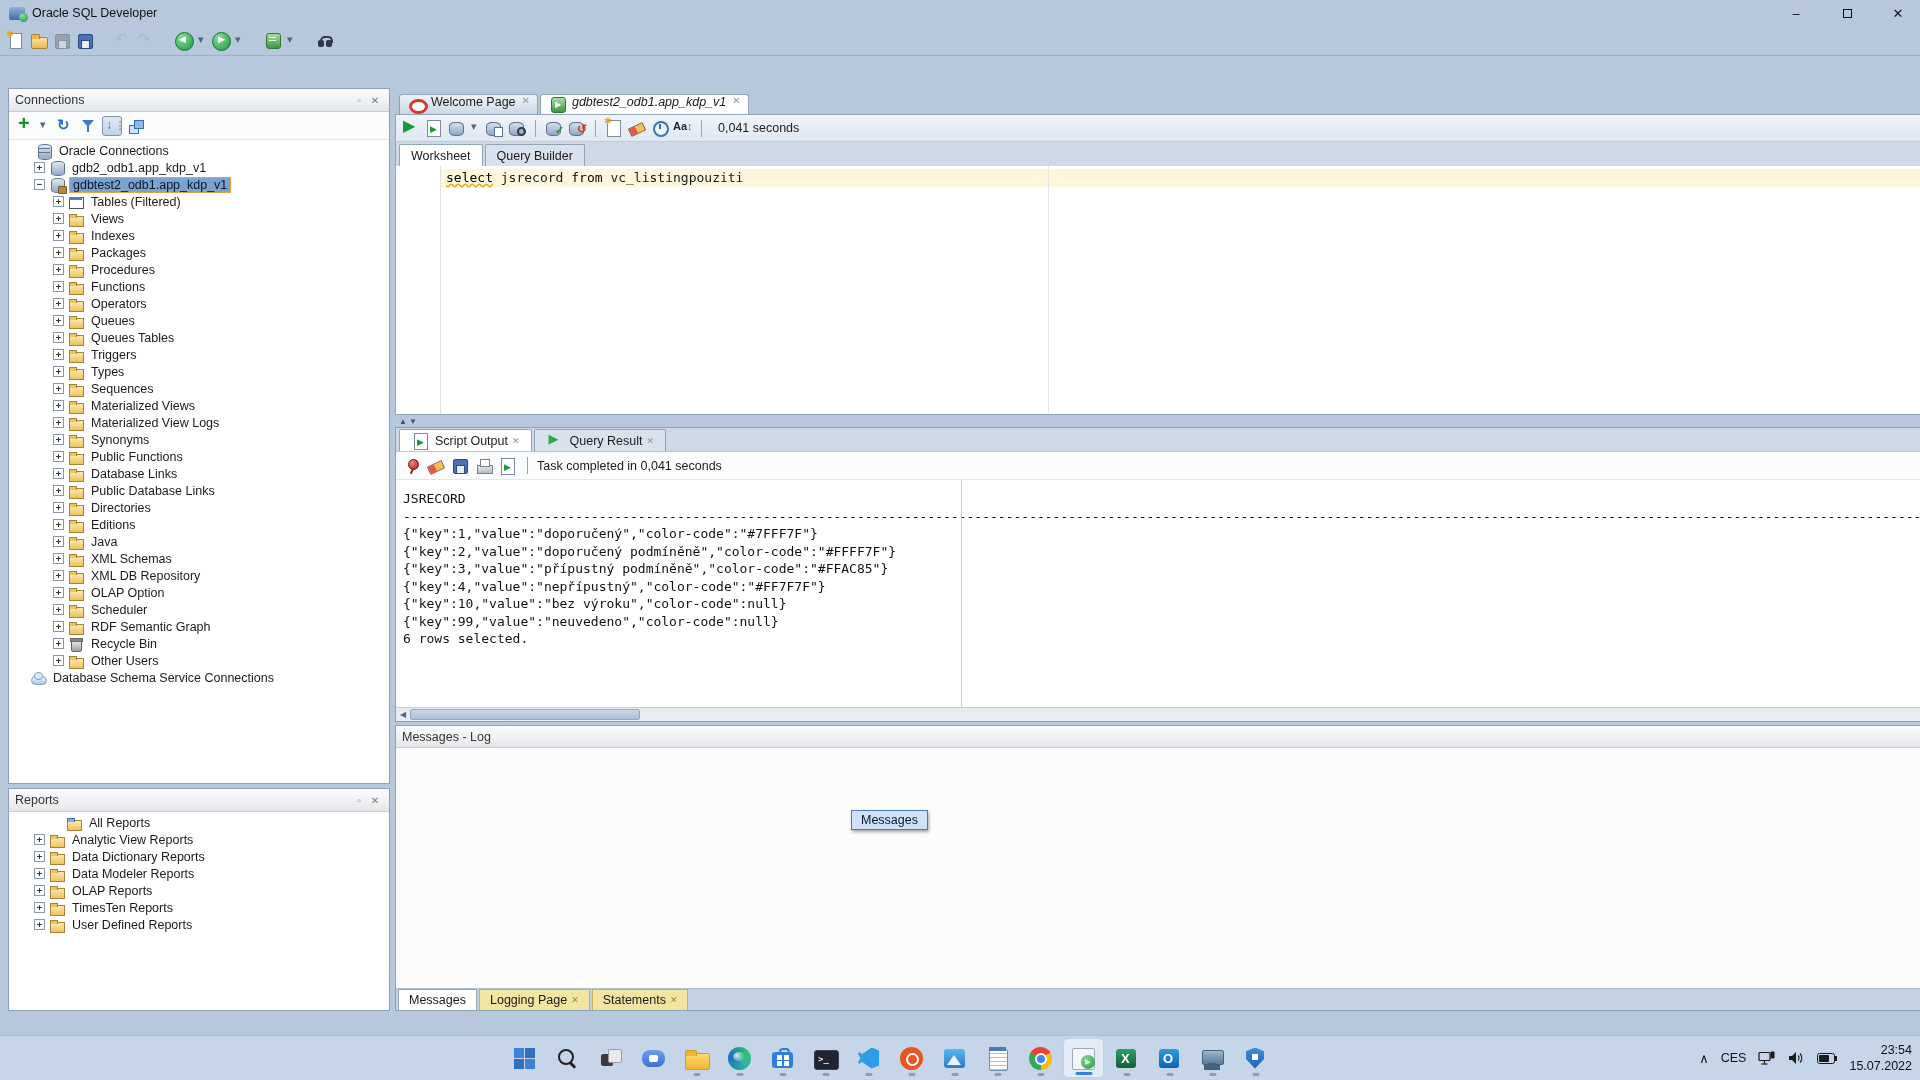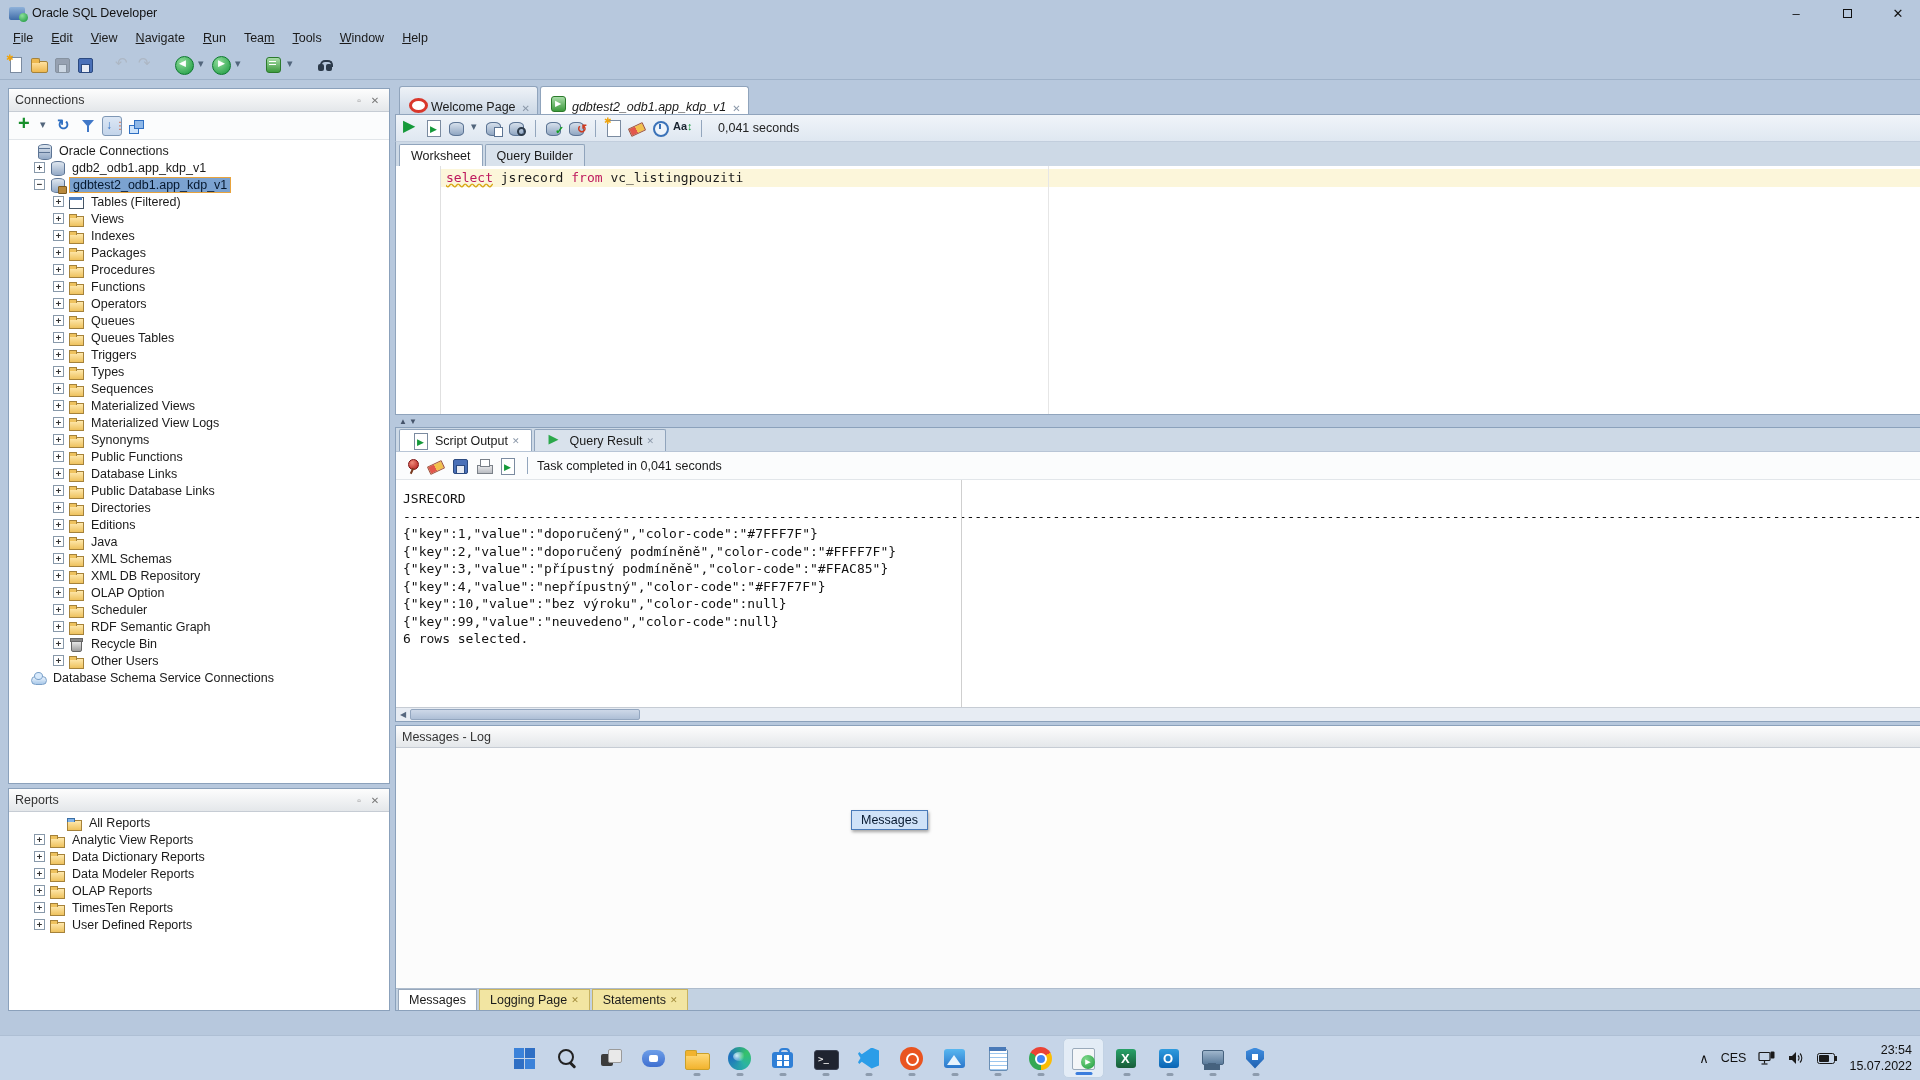--- a/index.html
+++ b/index.html
@@ -101,34 +101,34 @@
 .ti-db-conn::after{left:9px;top:9px;width:7px;height:6px;background:#b9893d;border:1px solid #7a5a20;border-radius:1px}
 .ti-db-stack::before{left:2px;top:1px;width:12px;height:14px;background:linear-gradient(#dfe7f0,#93a9c6);border:1px solid #5c7494;border-radius:6px/3px}
 .ti-db-stack::after{left:2px;top:5px;width:12px;height:1px;background:#5c7494;box-shadow:0 4px 0 #5c7494}
 .ti-cloud::before{left:1px;top:6px;width:14px;height:7px;background:linear-gradient(#eef6ff,#a8c8e8);border:1px solid #7aa0c8;border-radius:6px}
 .ti-cloud::after{left:4px;top:2px;width:7px;height:6px;background:#d8eafc;border:1px solid #7aa0c8;border-radius:50%}
 .ti-trash::before{left:3px;top:4px;width:9px;height:10px;background:linear-gradient(#eee,#9d9d9d);border:1px solid #666;border-radius:0 0 2px 2px}
 .ti-trash::after{left:2px;top:2px;width:11px;height:2px;background:#888;border:1px solid #666}
 
 
 .doctabs{height:26px;flex:none;display:flex;align-items:flex-end;gap:2px;padding-left:4px;background:#b7c8dd}
-.dtab{height:28px;display:flex;align-items:flex-end;gap:4px;padding:0 7px;border:1px solid #90a4bc;border-bottom:none;border-radius:3px 3px 0 0;background:linear-gradient(#eef2f7,#ccd8e6);font-size:12.5px}
+.dtab{height:20px;display:flex;align-items:flex-start;gap:4px;padding:0 7px;border:1px solid #90a4bc;border-bottom:none;border-radius:3px 3px 0 0;background:linear-gradient(#eef2f7,#ccd8e6);font-size:12.5px}
 .dtab.active{background:#fff}
 .dtab .lbl.it{font-style:italic}
 .dtab .x{color:#8a97a8;font-size:10px;margin-left:2px}
 .wstoolbar{height:28px;flex:none;display:flex;align-items:center;gap:3px;padding-left:5px;background:linear-gradient(#f0f4f9,#dfe7f1);border:1px solid #90a4bc;border-bottom:1px solid #c2cedd}
 .elapsed{margin-left:8px;color:#222}
 .wsubtabs{height:24px;flex:none;display:flex;align-items:flex-end;gap:2px;padding-left:3px;background:#cdd9e6;border-left:1px solid #90a4bc;border-right:1px solid #90a4bc}
 .wtab{height:22px;display:flex;align-items:center;padding:0 11px;border:1px solid #90a4bc;border-bottom:none;border-radius:2px 2px 0 0;background:#d9e2ec;font-size:12.5px}
 .wtab.active{background:#fff}
 .editor{flex:none;height:249px;background:#fff;border:1px solid #90a4bc;border-top:none;position:relative;display:flex;font:13px/18px "DejaVu Sans Mono",monospace}
 .gutter{width:45px;flex:none;border-right:1px solid #e0e0e0}
 .codearea{flex:1;position:relative;padding-top:3px}
 .curline{height:18px;background:#fcf6da;display:flex;align-items:center;padding-left:5px;white-space:pre}
-.kw{color:#be185d}
+.kw{color:#000000}
 .sqg{text-decoration:underline;text-decoration-style:wavy;text-decoration-color:#d7a512}
 .pml{position:absolute;left:607px;top:0;bottom:0;width:1px;background:#e6e6e6}
 .splitter{height:12px;flex:none;display:flex;align-items:center;gap:2px;padding-left:4px;color:#44536a;font-size:8px}
 
 
 .sopanel{height:295px;flex:none;background:#fff;border:1px solid #8ba1bb;display:flex;flex-direction:column;overflow:hidden}
 .sotabs{height:24px;flex:none;display:flex;align-items:flex-end;gap:2px;padding-left:3px;background:#cdd9e6;border-bottom:1px solid #b8c5d6}
 .socontent{flex:1;position:relative;overflow:hidden;font:13px/17.5px "DejaVu Sans Mono",monospace;color:#111;padding:10px 0 0 7px}
 .socontent .ln{white-space:pre;overflow:hidden}
 .sodiv{position:absolute;left:565px;top:0;bottom:0;width:1px;background:#cfcfcf}
@@ -200,31 +200,20 @@
   <div class="titlebar">
     <span class="appico"></span>
     <span class="title">Oracle SQL Developer</span>
     <span class="sp"></span>
     <div class="wbtn">–</div>
     <div class="wbtn">
         <span class="maxsq"></span>
       </div>
     <div class="wbtn">✕</div>
   </div>
-  <div class="menubar" id="menubar">
-      <div class="menu-item"><u>F</u>ile</div>
-      <div class="menu-item"><u>E</u>dit</div>
-      <div class="menu-item"><u>V</u>iew</div>
-      <div class="menu-item"><u>N</u>avigate</div>
-      <div class="menu-item"><u>R</u>un</div>
-      <div class="menu-item">Tea<u>m</u></div>
-      <div class="menu-item"><u>T</u>ools</div>
-      <div class="menu-item"><u>W</u>indow</div>
-      <div class="menu-item"><u>H</u>elp</div>
-    </div>
   <div class="toolbar" id="main-toolbar">
       <span class="ic ic-new-file"></span>
       <span class="ic ic-open-folder"></span>
       <span class="ic ic-save dis"></span>
       <span class="ic ic-save-all"></span>
       <span class="gap"></span>
       <span class="ic ic-undo dis"></span>
       <span class="ic ic-redo dis"></span>
       <span class="gap"></span>
       <span class="ic ic-back"></span>

